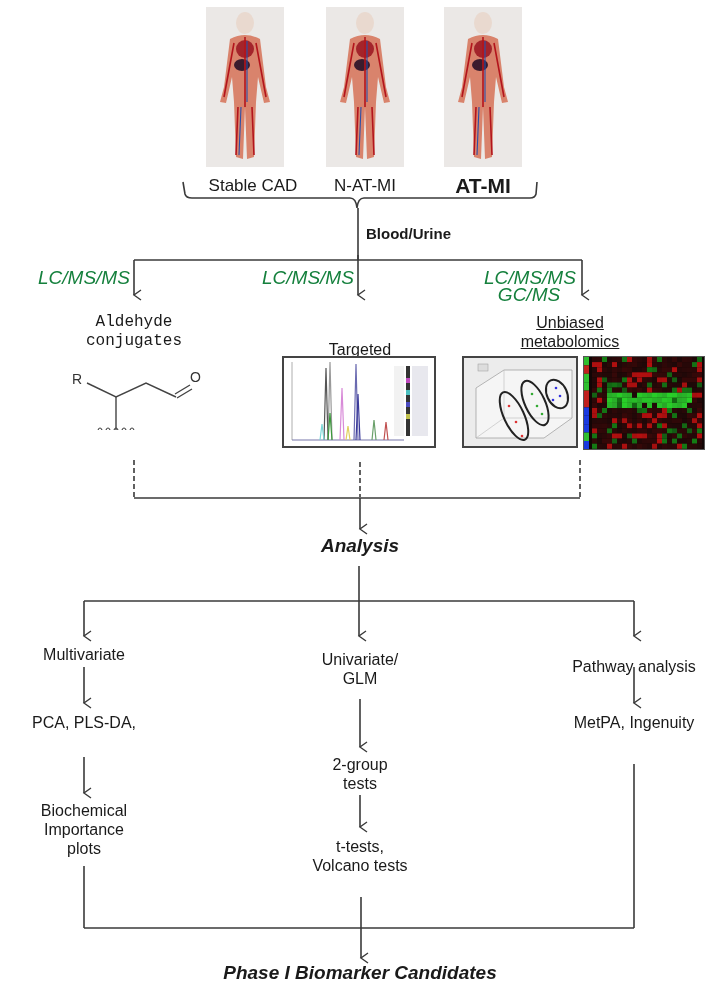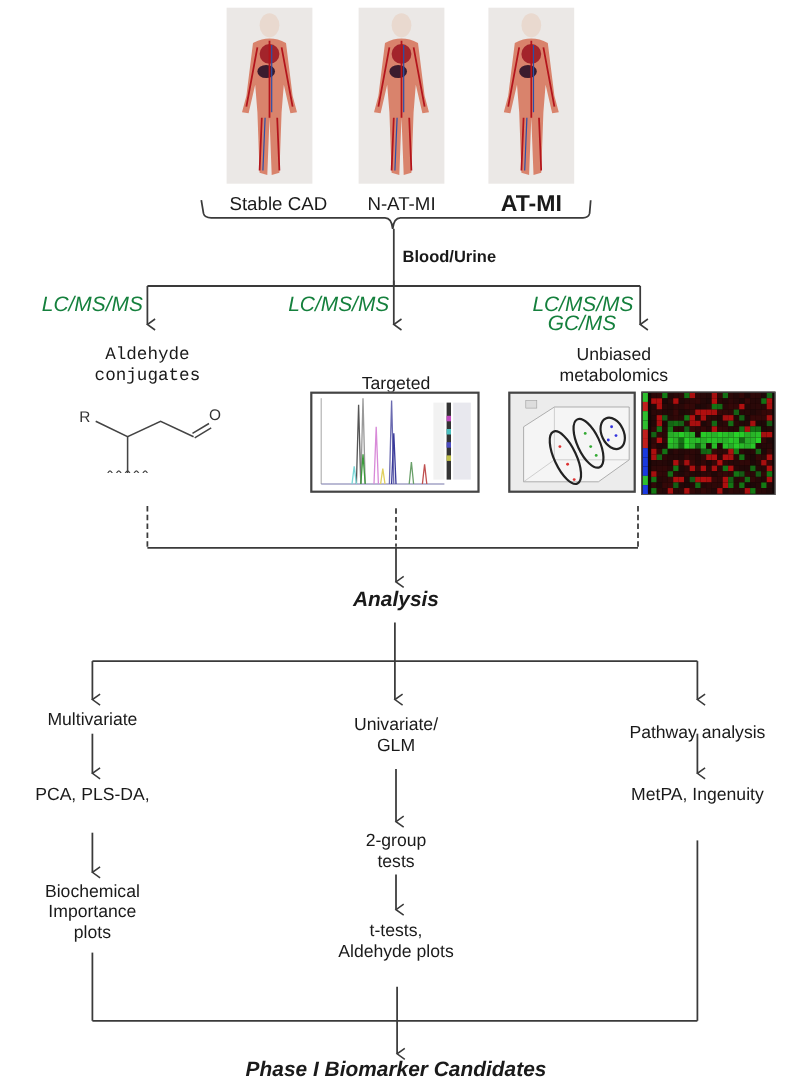--- a/index.html
+++ b/index.html
@@ -102,21 +102,21 @@
 <div class="lbl ital" style="left:484px; top:287px; width:90px; text-align:center;">GC/MS</div>
 
 <div class="lbl" style="left:74px; top:313px; width:120px;font-family:Liberation Mono, monospace;">
   <div>Aldehyde</div>
   <div>conjugates</div>
 </div>
 <div class="lbl" style="left:300px; top:313px; width:120px;margin-top:27px;">
   <div>Targeted</div>
   <div>lipidomics</div>
 </div>
-<div class="lbl" style="left:494px; top:313px; width:128px;">
+<div class="lbl" style="left:506px; top:313px; width:128px;text-decoration:underline;">
   <div>Unbiased</div>
   <div>metabolomics</div>
 </div>
 
 <svg class="abs" style="left:60px; top:360px;" width="160" height="70">
   <text x="12" y="24" font-family="Liberation Sans, sans-serif" font-size="14" fill="#333">R</text>
   <text x="130" y="22" font-family="Liberation Sans, sans-serif" font-size="14" fill="#333">O</text>
   <path d="M27 23 L56 37 L86 23 L116 37 M115 34 L130 25 M117 38 L132 29" stroke="#444" stroke-width="1.4" fill="none"></path>
   <line x1="56" y1="37" x2="56" y2="70" stroke="#444" stroke-width="1.4"></line>
   <path d="M38 70 q2 -4 4 0 q2 4 4 0 q2 -4 4 0 q2 4 4 0 q2 -4 4 0 q2 4 4 0 q2 -4 4 0 q2 4 4 0 q2 -4 4 0" stroke="#444" stroke-width="1.1" fill="none"></path>
@@ -597,19 +597,19 @@
 <div class="lbl" style="left:290px; top:650px; width:140px;">
   <div>Univariate/</div>
   <div>GLM</div>
 </div>
 <div class="lbl" style="left:290px; top:755px; width:140px;">
   <div>2-group</div>
   <div>tests</div>
 </div>
 <div class="lbl" style="left:280px; top:837px; width:160px;">
   <div>t-tests,</div>
-  <div>Aldehyde plots</div>
+  <div>Volcano tests</div>
 </div>
 
 <div class="lbl" style="left:554px; top:645px; width:160px;margin-top:12px;">Pathway analysis</div>
 <div class="lbl" style="left:554px; top:713px; width:160px;">MetPA, Ingenuity</div>
 
 <div class="lbl boldital" style="left:180px; top:962px; width:360px; font-size:19px; line-height:22px;">Phase I Biomarker Candidates</div>
 
 </body></html>

